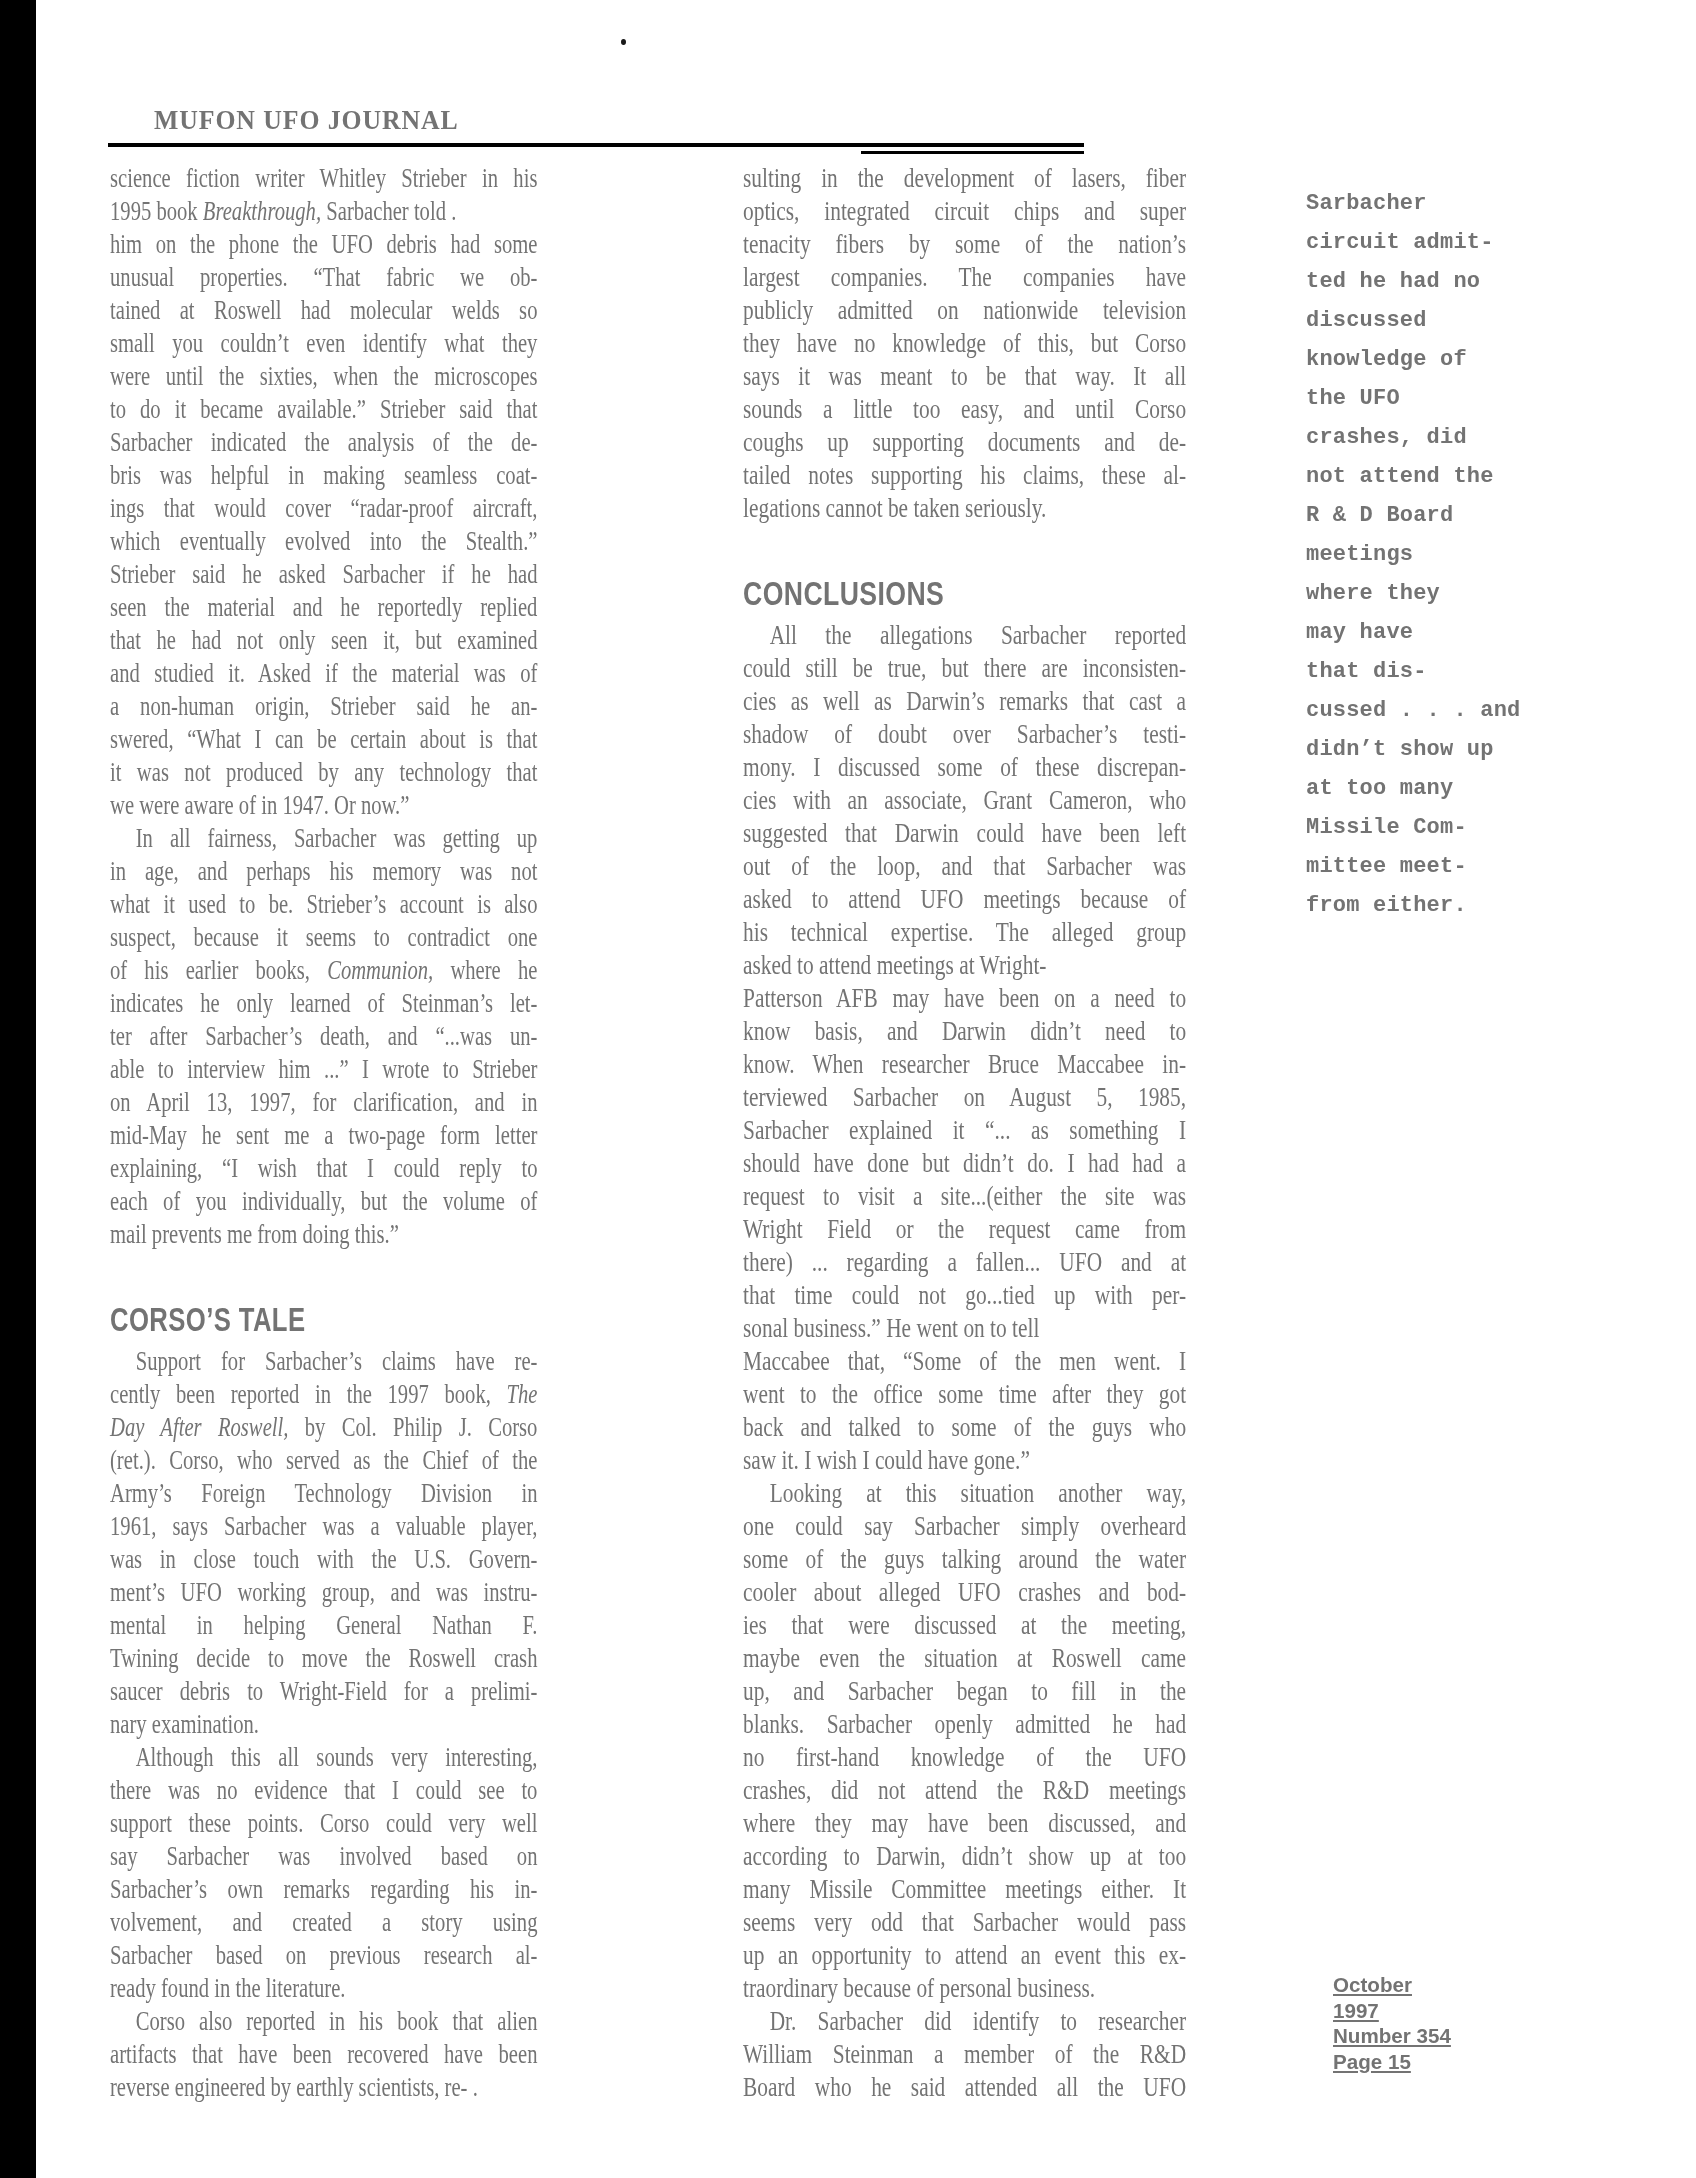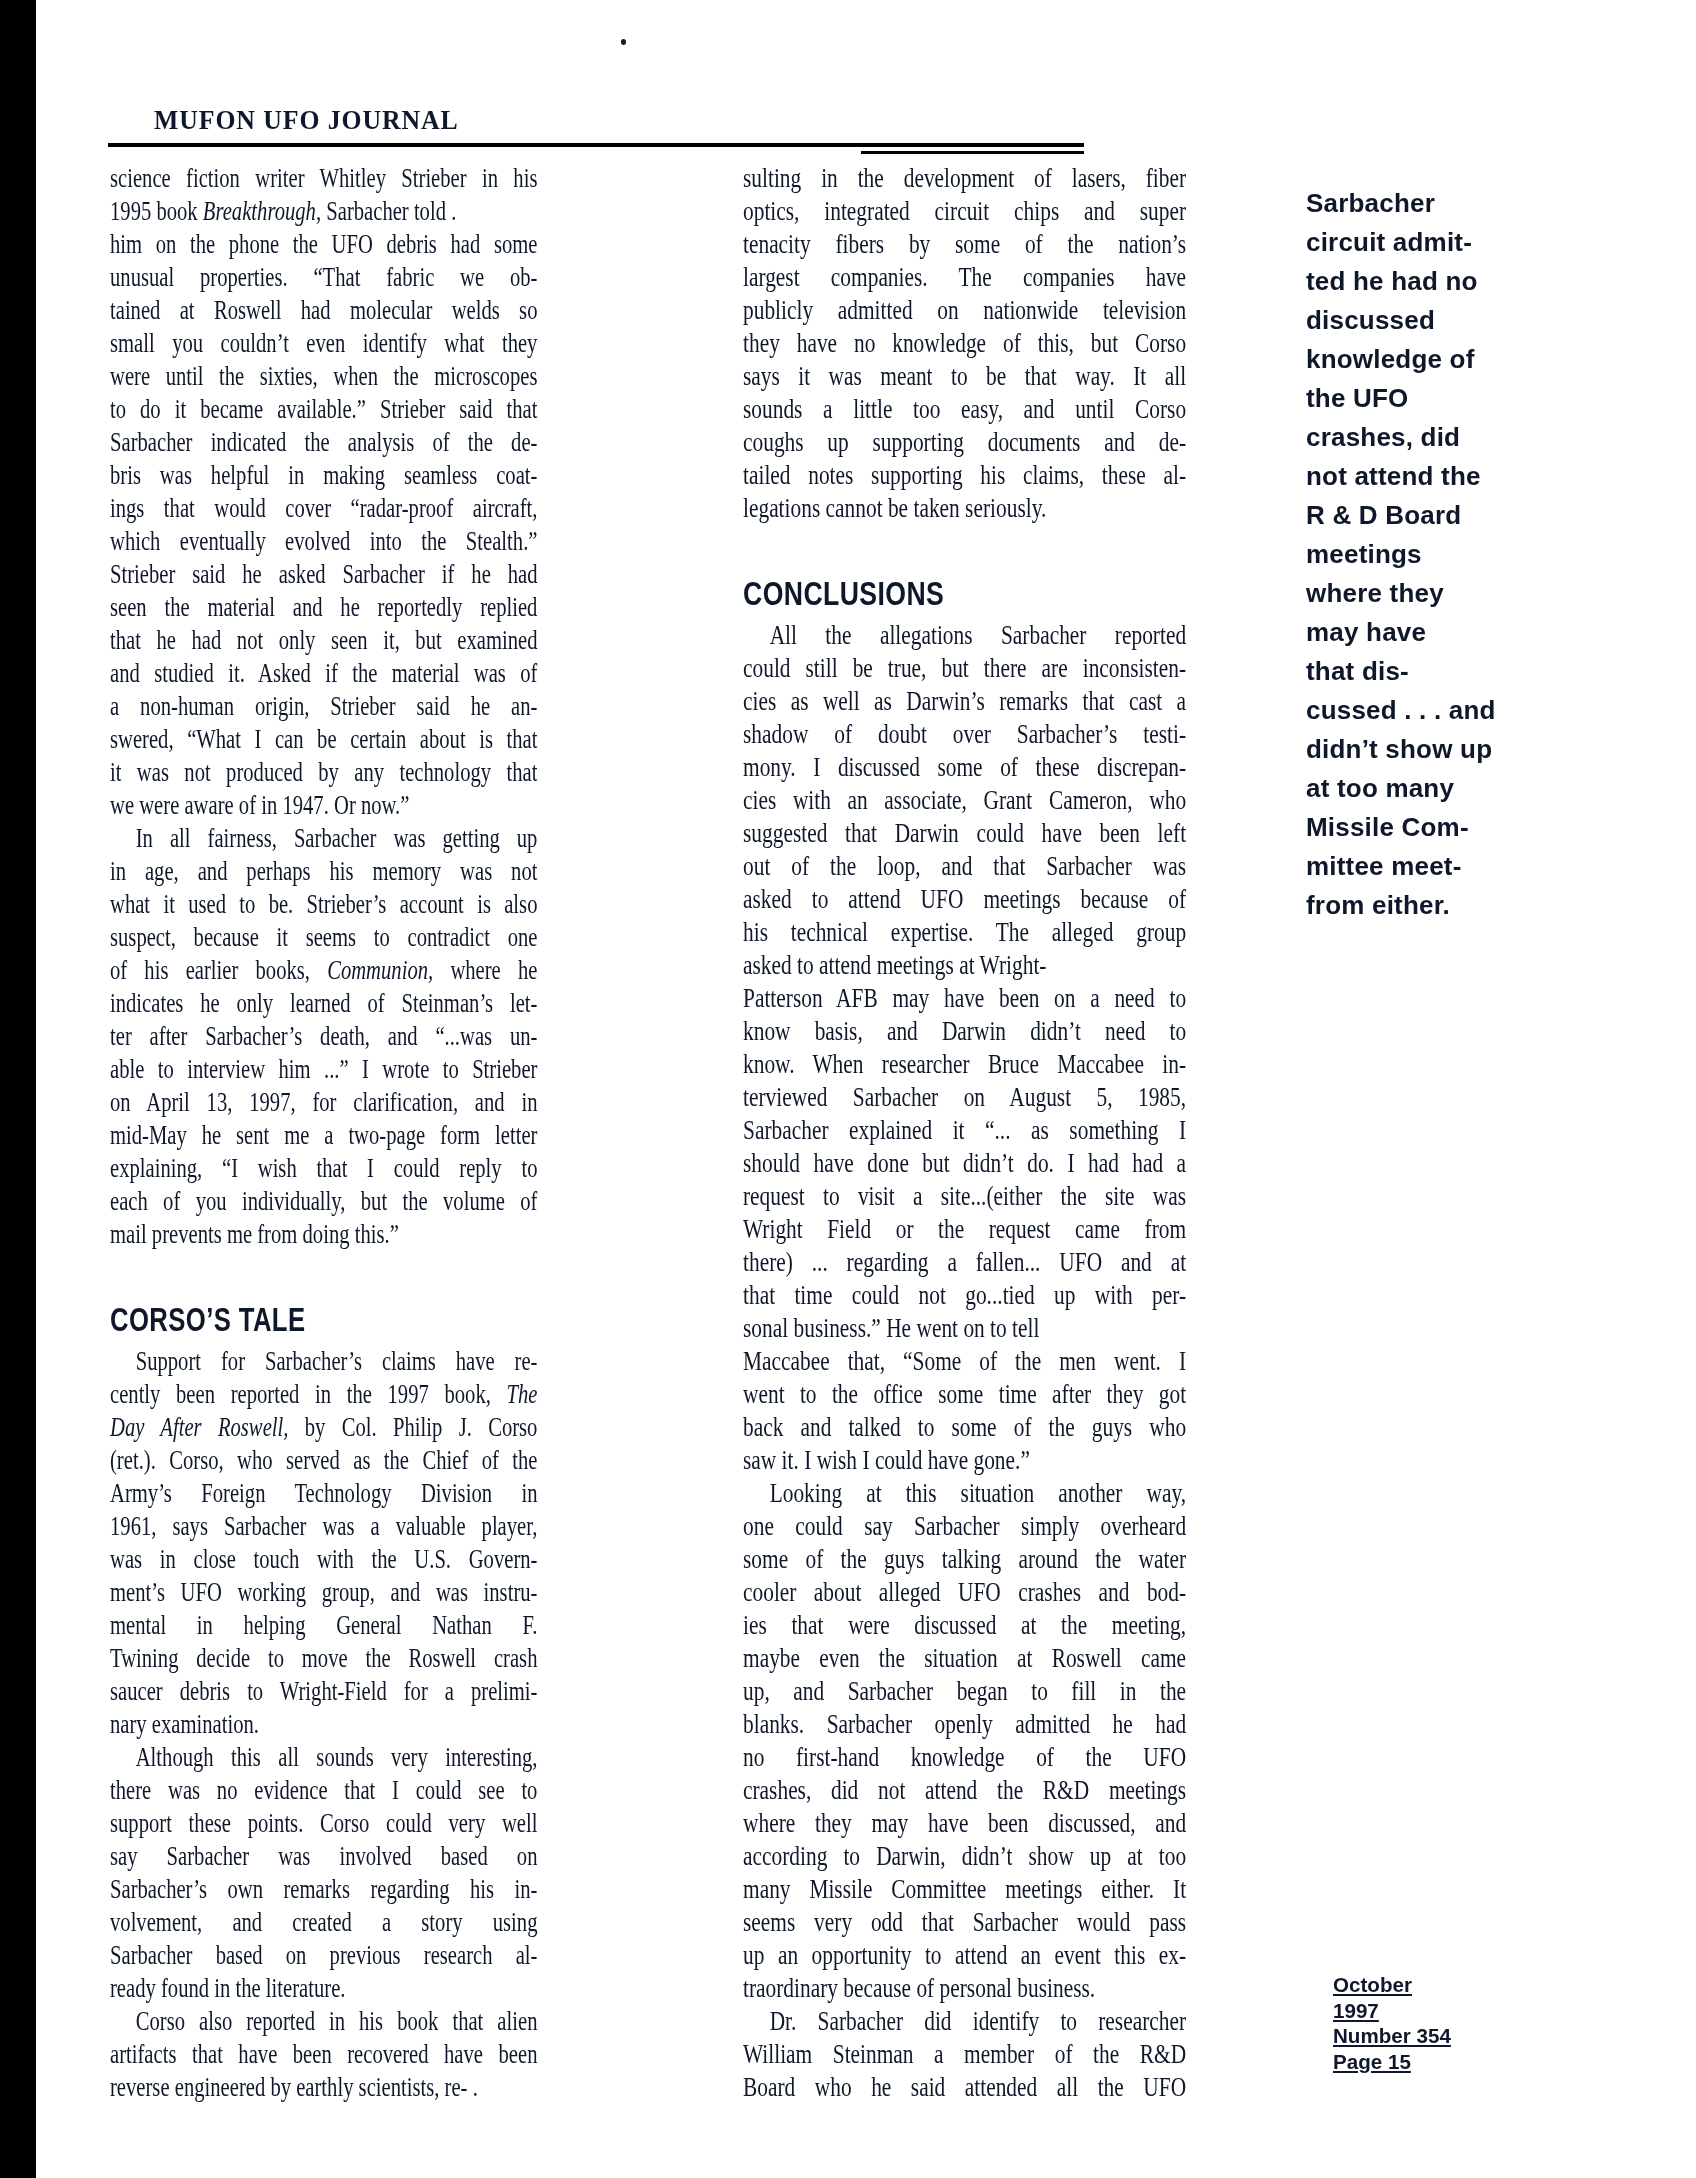--- a/index.html
+++ b/index.html
@@ -1,38 +1,38 @@
 <!DOCTYPE html>
 <html><head>
 <meta charset="utf-8">
 <style>
   html,body{margin:0;padding:0;background:#e8e8e8;}
   .page{position:relative;width:1697px;height:2179px;background:#ffffff;
-        font-family:"Liberation Serif",serif;color:#0f172a;overflow:hidden;}
+        font-family:"Liberation Serif",serif;color:#737373;overflow:hidden;}
   .scan-bar{position:absolute;left:0;top:0;width:36px;height:2179px;background:#000;}
   .masthead{position:absolute;left:154px;top:104px;font-size:28px;font-weight:bold;
             letter-spacing:1px;transform:scaleX(0.92);transform-origin:left top;white-space:nowrap;}
   .rule-main{position:absolute;left:108px;top:143px;width:976px;height:3.9px;background:#000;}
   .rule-sub{position:absolute;left:861px;top:151px;width:223px;height:2.9px;background:#000;}
   .speck{position:absolute;left:621px;top:39px;width:4.9px;height:5.9px;background:#1a1a1a;border-radius:50%;}
 
   .col{position:absolute;top:162px;width:549px;transform-origin:left top;}
   .col1{left:110px;transform:scaleX(0.7786);}
   .col2{left:743px;transform:scaleX(0.8071);}
   .para{margin:0;}
   .line{font-size:26.5px;line-height:33px;height:33px;
         text-align:justify;text-align-last:justify;white-space:normal;}
   .line.rag{text-align-last:left;}
   .line.indent{padding-left:33px;}
   .sec-heading{font-family:"Liberation Sans",sans-serif;font-weight:bold;font-size:33px;
                line-height:39px;margin:49px 0 5.9px 0;letter-spacing:0.5px;}
 
   .pullquote{position:absolute;left:1306px;top:184px;width:265px;
-             font-family:Liberation Sans, sans-serif;font-weight:bold;
-             font-size:26px;letter-spacing:0.2px;}
+             font-family:Liberation Mono, monospace;font-weight:bold;
+             font-size:22px;letter-spacing:0.2px;}
   .pq-line{line-height:39px;height:39px;white-space:nowrap;}
 
   .footer{position:absolute;left:1333px;top:1972px;
           font-family:"Liberation Sans",sans-serif;font-weight:bold;font-size:20.6px;}
   .footer-line{line-height:25.5px;height:25.5px;white-space:nowrap;text-decoration:underline;}
 </style>
 </head>
 <body>
 
 <div class="page">

